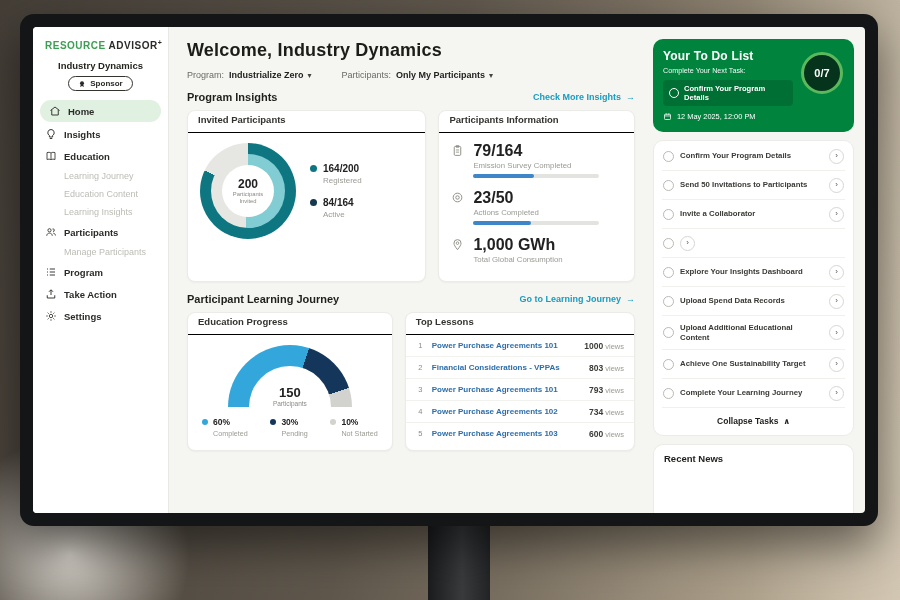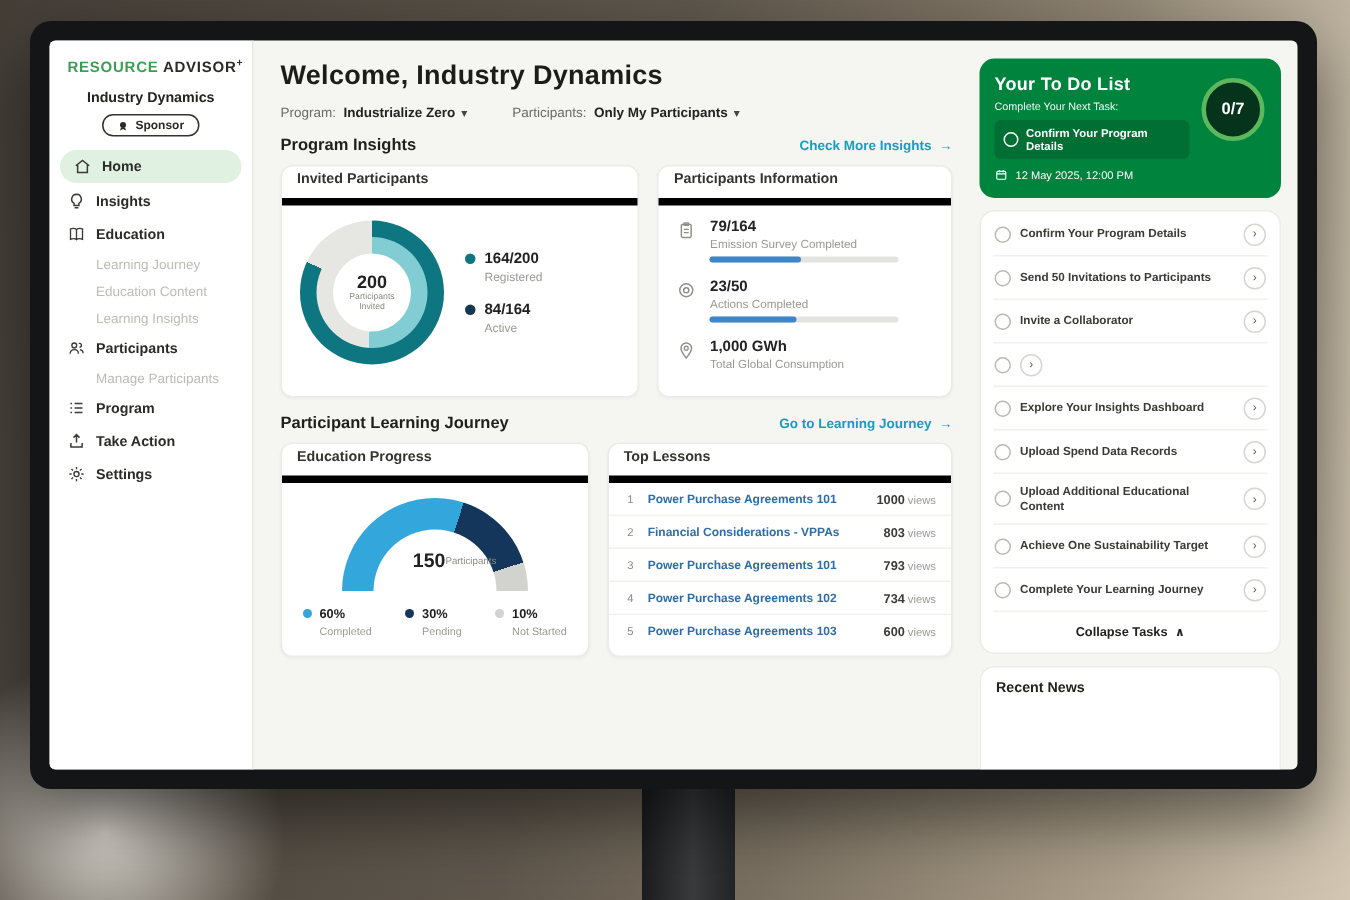--- a/index.html
+++ b/index.html
@@ -42,50 +42,50 @@
   .welcome{font-size:18px;font-weight:bold;color:#1c1c19;letter-spacing:.2px;}
   .filters{display:flex;gap:30px;margin-top:9px;font-size:9px;color:#6b6b66;align-items:center;}
   .filter{display:flex;align-items:center;gap:5px;}
   .filter-value{font-weight:bold;color:#222;display:flex;align-items:center;gap:4px;cursor:pointer;}
   .chev-down{font-size:8px;color:#444;}
   .section-head{display:flex;justify-content:space-between;align-items:center;margin-top:11px;text-align:right;}
   .section-title{font-size:11px;font-weight:bold;color:#1f1f1c;}
   .section-link{font-size:9px;color:#1b9bc0;font-weight:bold;display:flex;gap:5px;align-items:center;cursor:pointer;}
   .cards-row{display:flex;gap:12px;margin-top:7px;align-items:stretch;}
   .card{background:#fff;border-radius:8px;border:1px solid #ebebe7;box-shadow:0 1px 2px rgba(0,0,0,.04);}
-  .card-title{font-size:9.5px;font-weight:bold;color:#33332f;padding:3px 10px 7px;border-bottom:5px solid #000000;}
+  .card-title{font-size:9.5px;font-weight:bold;color:#33332f;padding:3px 10px 7px;border-bottom:1px solid #000000;}
   .card-invited{flex:1.22;}
   .card-info{flex:1;}
   .invited-body{display:flex;align-items:center;gap:14px;padding:10px 12px 12px;}
   .donut{width:96px;height:96px;border-radius:50%;position:relative;flex-shrink:0;}
   .donut-inner{position:absolute;inset:11px;border-radius:50%;}
   .donut-hole{position:absolute;inset:11px;background:#fff;border-radius:50%;display:flex;flex-direction:column;align-items:center;justify-content:center;text-align:center;}
   .donut-center-value{font-size:12px;font-weight:bold;color:#222;}
   .donut-center-label{font-size:5.8px;color:#8a8a85;line-height:1.25;width:36px;}
   .legend-col{display:flex;flex-direction:column;gap:12px;}
   .legend-item{display:flex;gap:6px;align-items:flex-start;}
   .legend-dot{width:7px;height:7px;border-radius:50%;margin-top:2px;flex-shrink:0;}
   .legend-value{font-size:10px;font-weight:bold;color:#222;line-height:1.1;}
   .legend-label{font-size:8px;color:#9a9a94;margin-top:2px;}
   .info-body{padding:9px 12px 6px;}
   .stat-row{display:flex;gap:9px;margin-bottom:11px;align-items:flex-start;}
   .stat-icon{width:13px;height:13px;color:#8f8f89;margin-top:1px;flex-shrink:0;}
   .stat-icon svg{width:13px;height:13px;}
-  .stat-value{font-size:10px;font-weight:bold;color:#222;}
+  .stat-value{font-size:16px;font-weight:bold;color:#222;}
   .stat-label{font-size:7.8px;color:#9a9a94;margin-top:1px;}
   .bar-track{display:none;width:126px;height:4px;background:#e3e3e0;border-radius:2px;margin-top:4px;}
   .bar-track.show{display:block;}
   .bar-fill{height:4px;border-radius:2px;background:#3e86c7;}
   .card-eduprog{flex:1;}
   .card-lessons{flex:1.12;}
   .gauge-wrap{padding:8px 10px 6px;}
   .gauge{width:124px;height:62px;position:relative;margin:2px auto 0;}
   .gauge-arc{position:absolute;inset:0;border-radius:124px 124px 0 0;}
   .gauge-hole{position:absolute;left:21px;right:21px;bottom:0;height:41px;border-radius:84px 84px 0 0;background:#fff;
-    display:flex;flex-direction:row;align-items:center;justify-content:flex-end;}
+    display:flex;flex-direction:column;align-items:center;justify-content:flex-end;}
   .gauge-center-value{font-size:13px;font-weight:bold;color:#222;line-height:1;}
   .gauge-center-label{font-size:6.5px;color:#8a8a85;margin-top:1px;}
   .gauge-legend{display:flex;justify-content:space-between;margin:10px 4px 6px;}
   .gl-item{display:flex;gap:5px;}
   .gl-dot{width:6px;height:6px;border-radius:50%;margin-top:2px;flex-shrink:0;}
   .gl-pct{font-size:8.5px;font-weight:bold;color:#222;}
   .gl-label{font-size:7.2px;color:#9a9a94;margin-top:2px;}
   .lesson-row{display:flex;align-items:center;gap:7px;padding:5.5px 10px;border-bottom:1px solid #f1f1ee;}
   .lesson-row:last-child{border-bottom:none;}
   .lesson-rank{font-size:7.5px;color:#8a8a85;width:9px;text-align:center;}

